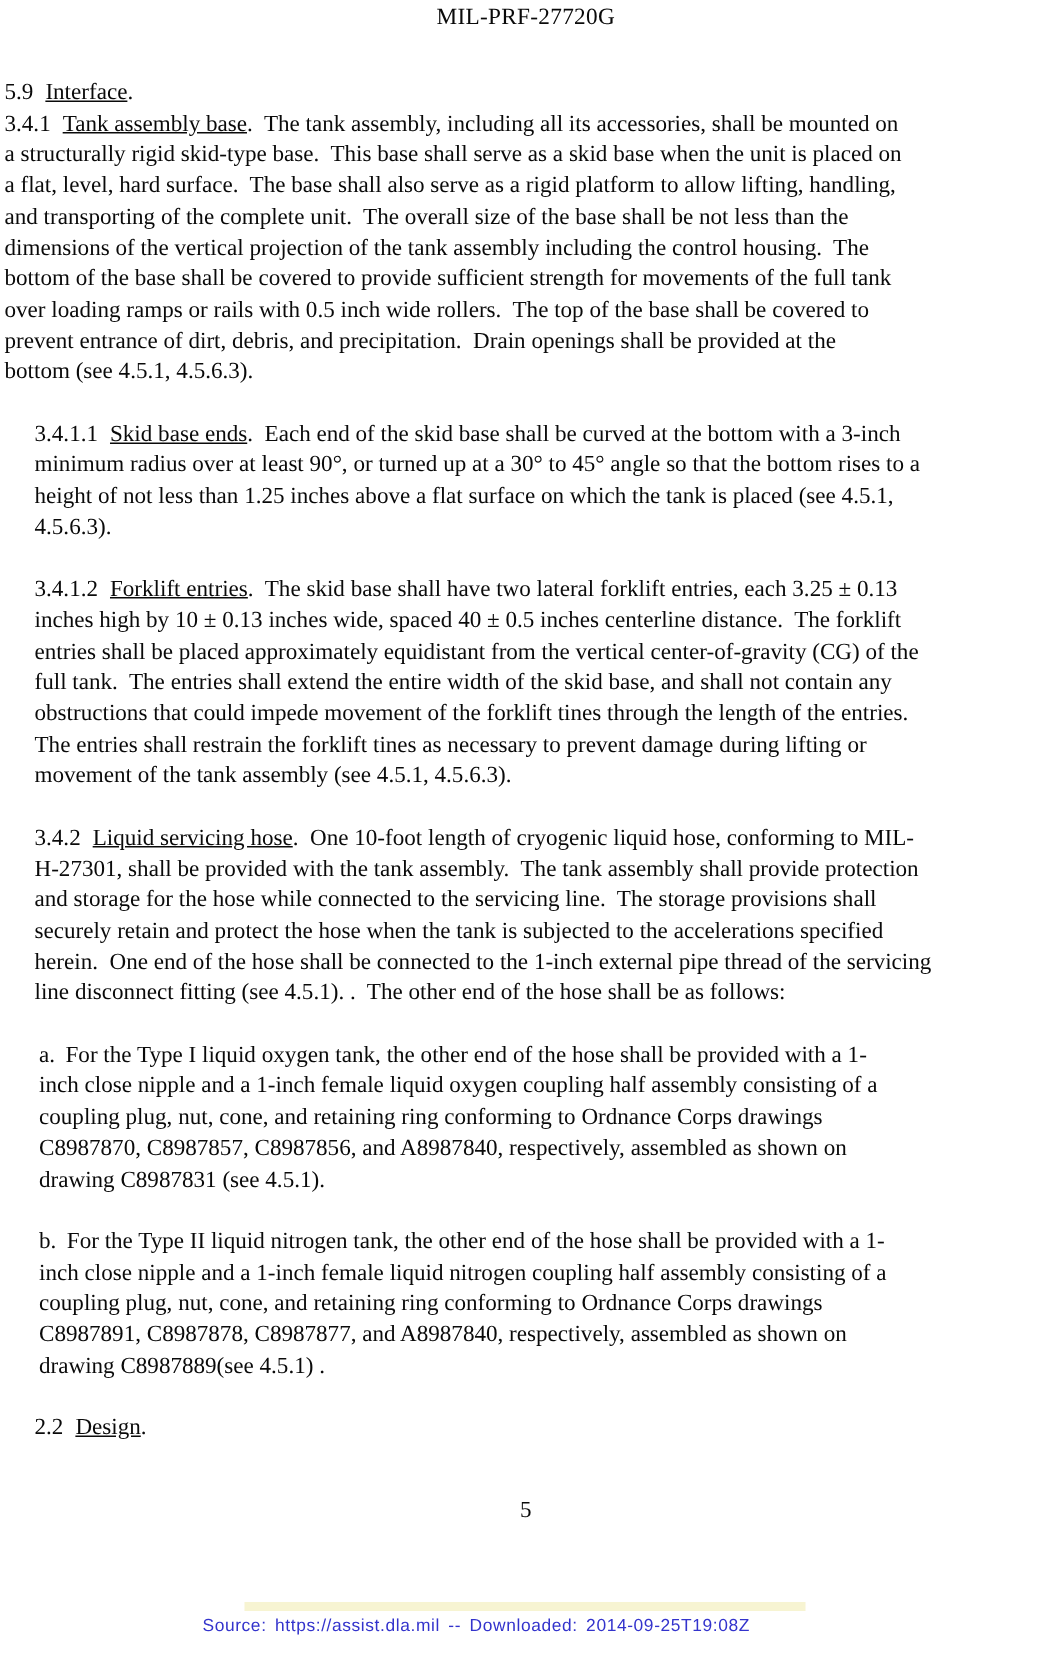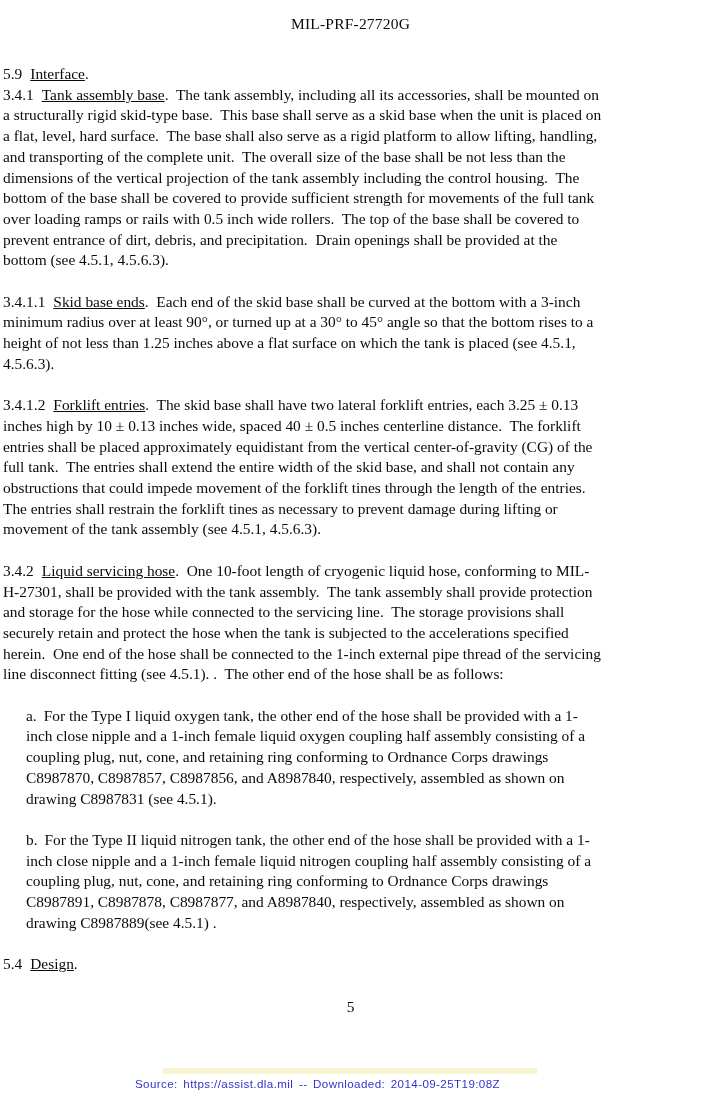--- a/index.html
+++ b/index.html
@@ -9,30 +9,30 @@
     background:#ffffff;
     position:relative;
     overflow:hidden;
     font-family:"Liberation Serif","DejaVu Serif",serif;
     color:#0a0a0a;
   }
   .doc-header {
     text-align:center;
     font-size:15.5px;
     line-height:20px;
-    padding-top:14px;
+    padding-top:2px;
     letter-spacing:0.2px;
   }
   .content {
     padding:0 3px;
     font-size:15.4px;
     line-height:20.7px;
   }
   .para { white-space:pre; }
-  .mt { margin-top:20.7px; }
+  .mt { margin-top:20.7px;margin-left:20px; }
   .mt30 { margin-top:30px; }
   .sec-num { margin-right:8px; }
   .sec-title { }
   .list-item {
     white-space:pre;
     margin-left:23px;
     margin-top:20.7px;
   }
   .item-label { margin-right:7px; }
   .page-number {
@@ -104,21 +104,21 @@
 coupling plug, nut, cone, and retaining ring conforming to Ordnance Corps drawings
 C8987870, C8987857, C8987856, and A8987840, respectively, assembled as shown on
 drawing C8987831 (see 4.5.1).</span></p>
 
   <p class="list-item"><span class="item-label">b.</span><span>For the Type II liquid nitrogen tank, the other end of the hose shall be provided with a 1-
 inch close nipple and a 1-inch female liquid nitrogen coupling half assembly consisting of a
 coupling plug, nut, cone, and retaining ring conforming to Ordnance Corps drawings
 C8987891, C8987878, C8987877, and A8987840, respectively, assembled as shown on
 drawing C8987889(see 4.5.1) .</span></p>
 
-  <p class="para mt"><span class="sec-num">5.4</span><u class="sec-title">Design</u><span>.</span></p>
+  <p class="para mt"><span class="sec-num">2.2</span><u class="sec-title">Design</u><span>.</span></p>
 </div>
 
 <div class="page-number">5</div>
 
 <div class="highlight-bar" style="background: rgb(242, 237, 180);"></div>
 
 <div class="footer" style="color: rgb(51, 51, 204);">
   <div>Source: https://assist.dla.mil -- Downloaded: 2014-09-25T19:08Z</div>
 </div>
 

